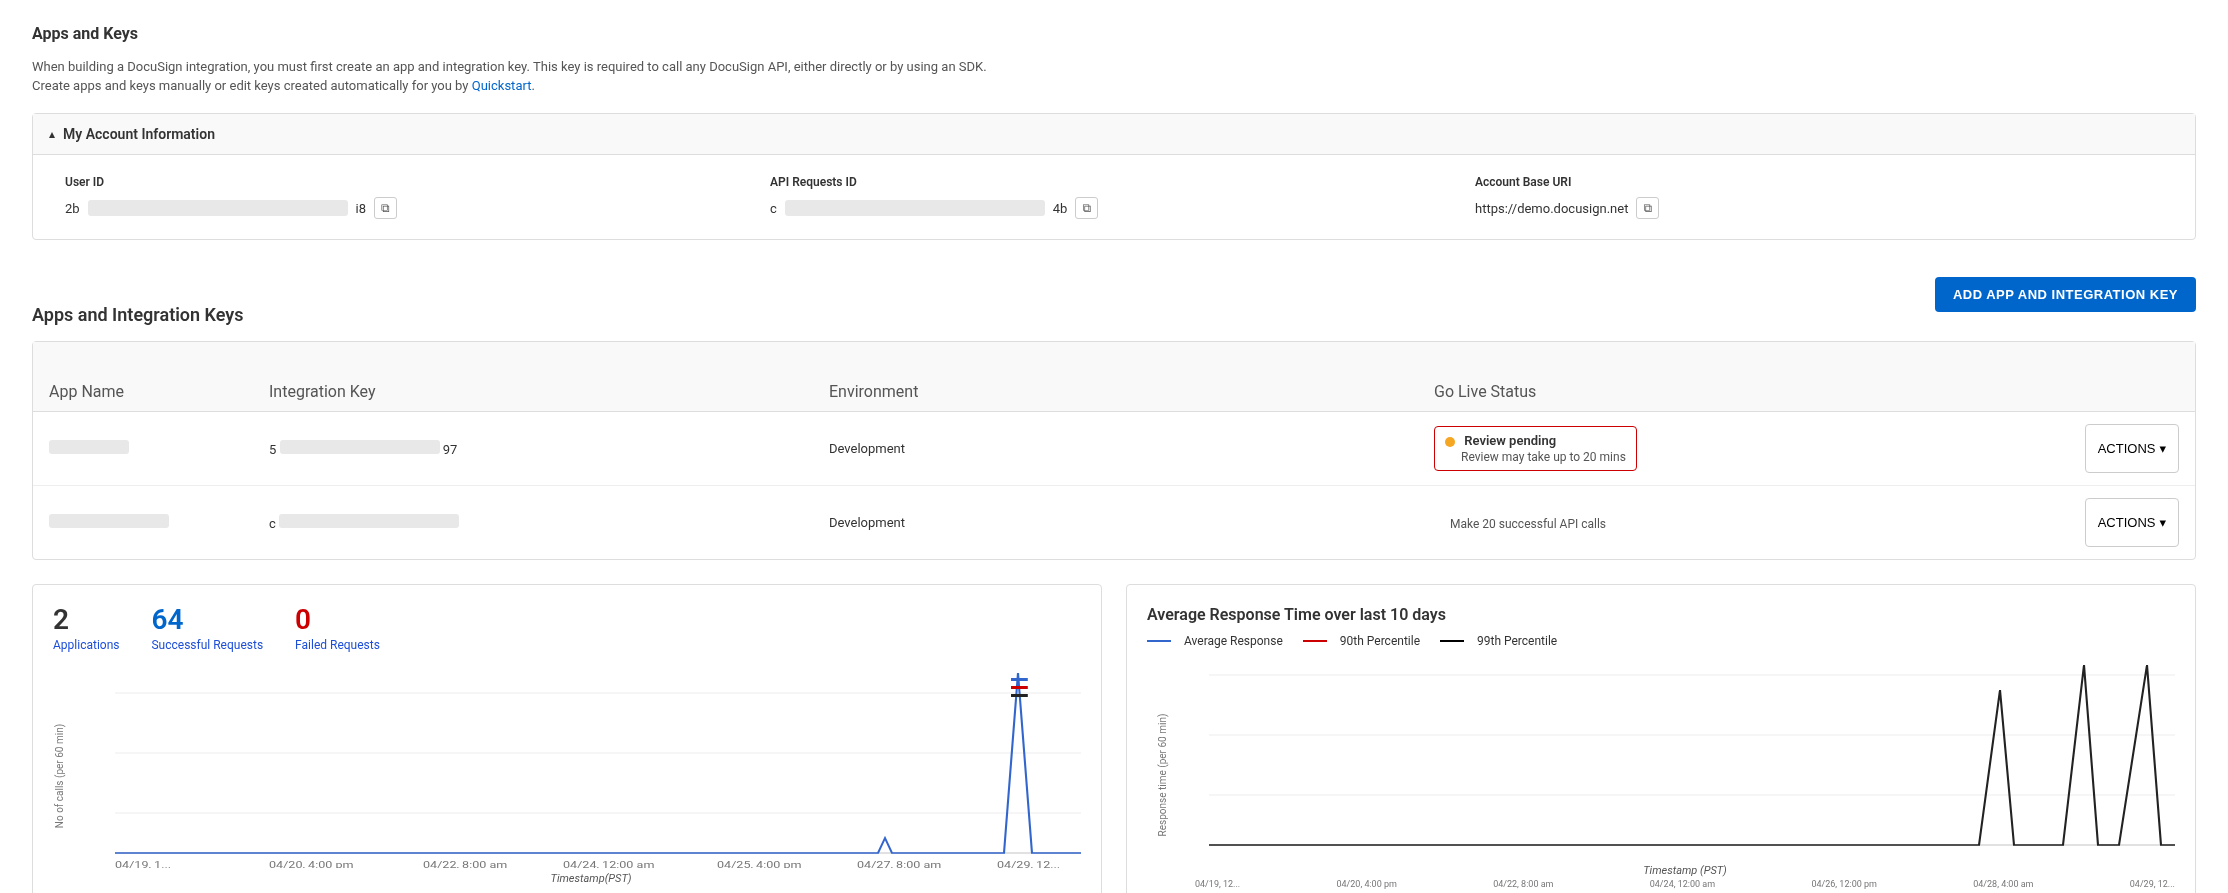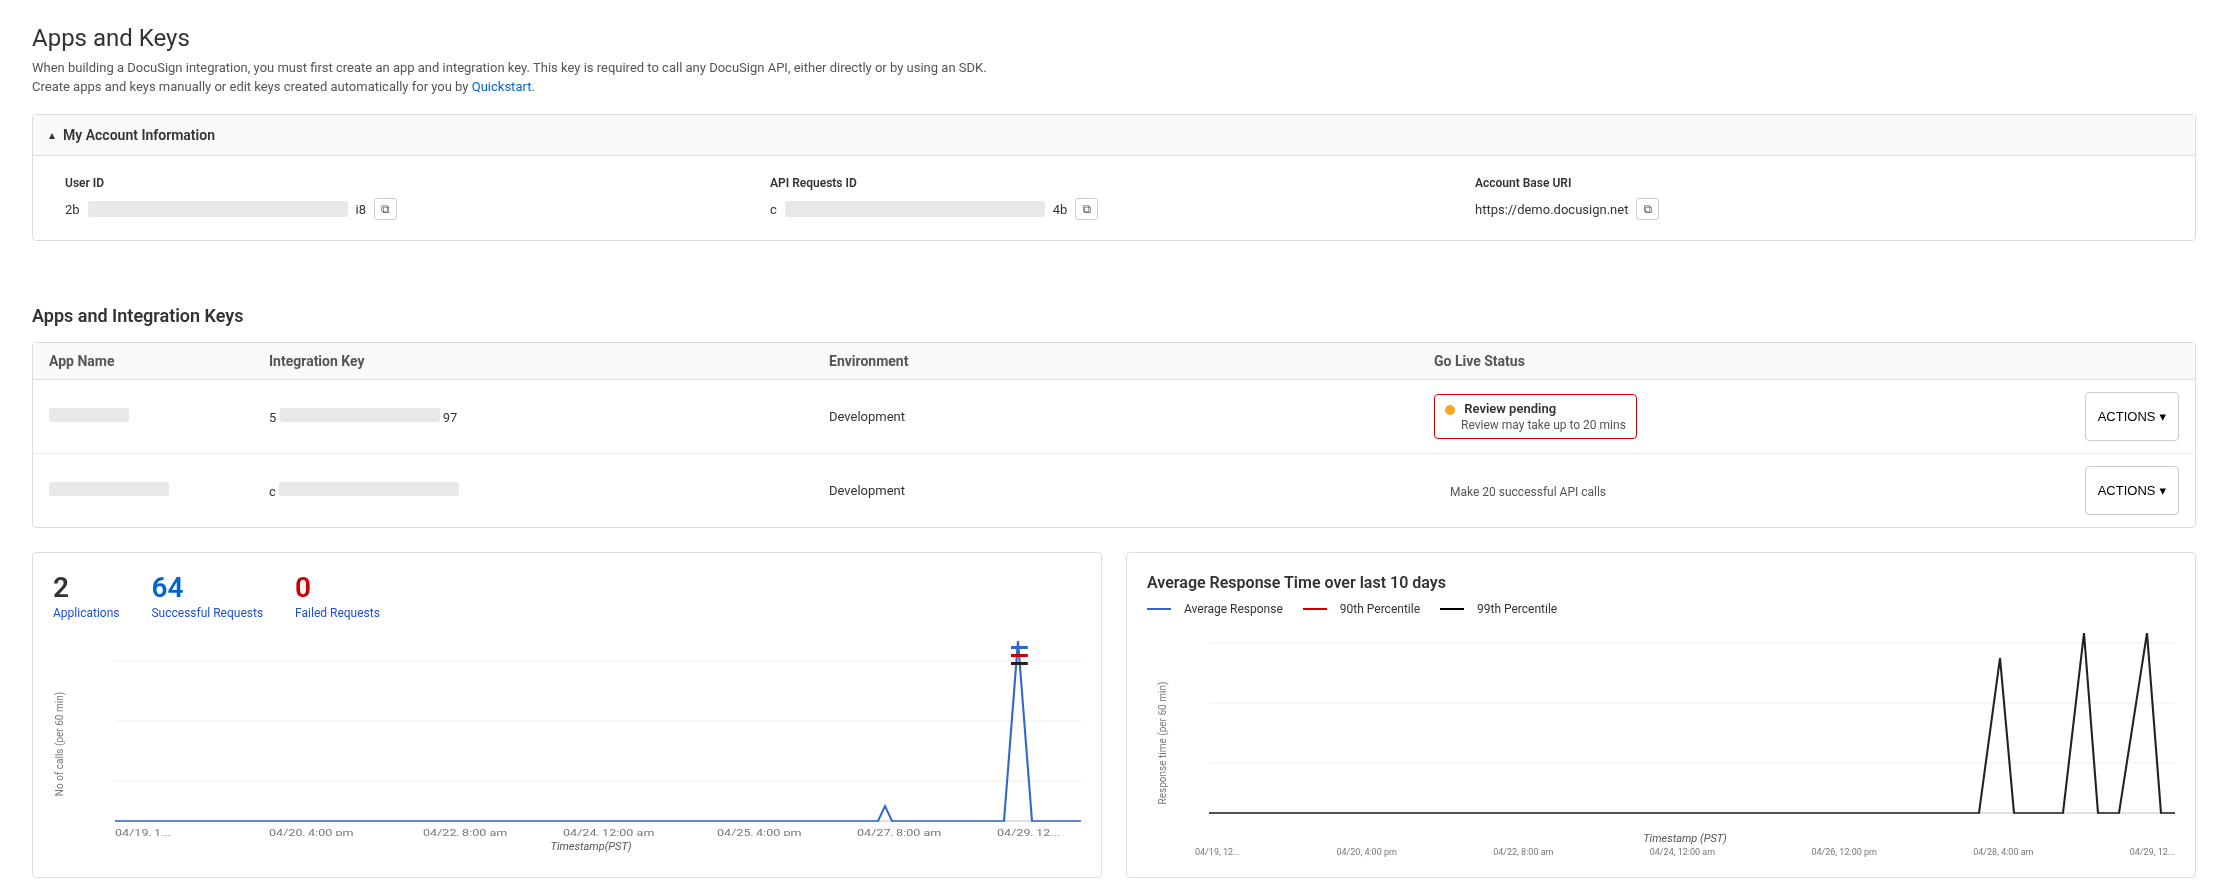--- a/index.html
+++ b/index.html
@@ -1,20 +1,20 @@
 <!DOCTYPE html>
 <html><head>
   <meta charset="utf-8">
   <style>
     * { box-sizing: border-box; margin: 0; padding: 0; }
     body { font-family: -apple-system, BlinkMacSystemFont, 'Segoe UI', Roboto, Arial, sans-serif; font-size: 13px; color: #333; background: #fff; }
     
     .page { padding: 24px 32px; }
     
-    h1 { font-size: 24px; font-weight: 400; margin-bottom: 8px; }
+    h1 { font-size: 16px; font-weight: 700; margin-bottom: 16px; }
     .page-desc { font-size: 13px; color: #555; margin-bottom: 4px; }
     .page-desc-2 { font-size: 13px; color: #555; margin-bottom: 20px; }
     .quickstart-link { color: #0066cc; text-decoration: none; }
     
     
     .section-card { border: 1px solid #ddd; border-radius: 4px; margin-bottom: 24px; }
     .section-header { display: flex; align-items: center; padding: 12px 16px; border-bottom: 1px solid #ddd; background: #f9f9f9; cursor: pointer; }
     .section-header-title { font-size: 14px; font-weight: 600; }
     .chevron { margin-right: 8px; font-size: 12px; }
     .account-info-body { display: flex; padding: 20px 32px; gap: 17px; }
@@ -25,21 +25,21 @@
     .copy-btn { background: none; border: 1px solid #ccc; border-radius: 3px; padding: 3px 6px; cursor: pointer; font-size: 12px; color: #555; }
 
     
     .section-title-row { display: flex; align-items: center; justify-content: space-between; margin-bottom: 16px; }
     .section-main-title { font-size: 18px; font-weight: 600; margin-top: 40px; }
     .add-btn { background: #0066cc; color: #fff; border: none; border-radius: 4px; padding: 10px 18px; font-size: 13px; font-weight: 600; cursor: pointer; letter-spacing: 0.5px; }
     
     
     .table-container { border: 1px solid #ddd; border-radius: 4px; margin-bottom: 24px; }
     .table-header { display: grid; grid-template-columns: 220px 560px 1fr 1fr 140px; padding: 10px 16px; background: #f9f9f9; border-bottom: 1px solid #ddd; }
-    .table-header-cell { font-size: 14px; font-weight: 700; color: #555; }
+    .table-header-cell { font-size: 16px; font-weight: 400; color: #555; margin-top: 30px; }
     .table-row { display: grid; grid-template-columns: 220px 560px 1fr 1fr 140px; padding: 12px 16px; border-bottom: 1px solid #eee; align-items: center; }
     .table-row:last-child { border-bottom: none; }
     .table-cell { font-size: 13px; }
     .blurred-cell { background: #e8e8e8; border-radius: 3px; height: 14px; display: inline-block; }
     
     
     .status-review { border: 1.5px solid #c00; border-radius: 4px; padding: 6px 10px; display: inline-block; }
     .status-dot { display: inline-block; width: 10px; height: 10px; border-radius: 50%; margin-right: 6px; vertical-align: middle; }
     .dot-yellow { background: #f5a623; }
     .dot-gray { background: #999; }
@@ -116,20 +116,21 @@
         <div class="account-field-value">
           <span>https://demo.docusign.net</span>
           <button class="copy-btn">⧉</button>
         </div>
       </div>
     </div>
   </div>
 
   <div class="section-title-row">
     <h2 class="section-main-title">Apps and Integration Keys</h2>
+    <button class="add-btn">ADD APP AND INTEGRATION KEY</button>
   </div>
 
   <div class="table-container">
     <div class="table-header">
       <div class="table-header-cell">App Name</div>
       <div class="table-header-cell">Integration Key</div>
       <div class="table-header-cell">Environment</div>
       <div class="table-header-cell">Go Live Status</div>
       <div class="table-header-cell"></div>
     </div>

